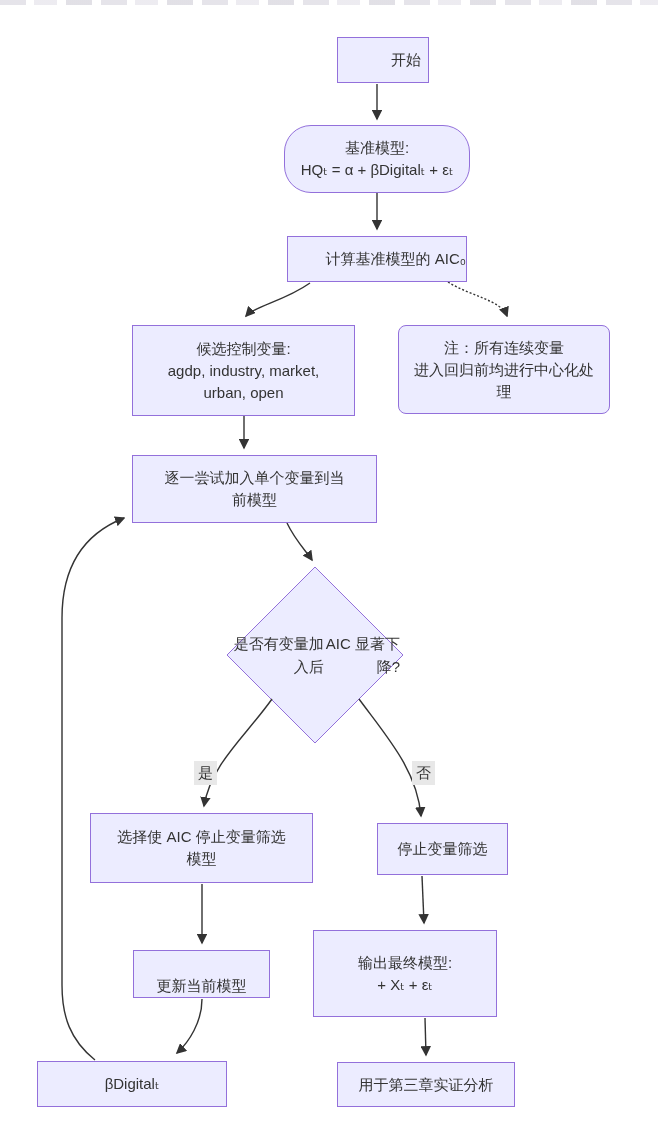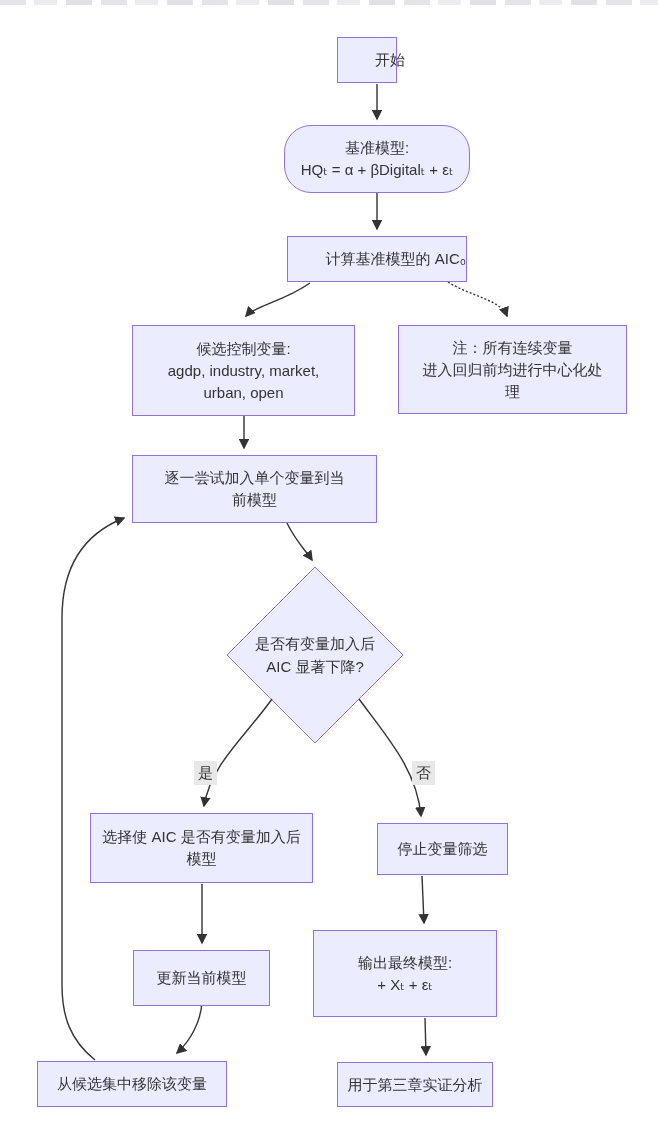--- a/index.html
+++ b/index.html
@@ -42,21 +42,20 @@
     justify-content:center;
     text-align:center;
     font-size:15px;
     line-height:22px;
     color:var(--text);
   }
   .node .line{white-space:nowrap;}
   .decision-text{
     position:absolute;
     display:flex;
-    flex-direction:column;
     align-items:center;
     justify-content:center;
     text-align:right;
     font-size:15px;
     line-height:23px;
     color:var(--text);
   }
   .edge-label{
     position:absolute;
     background:var(--label-bg);
@@ -109,78 +108,78 @@
       <path class="edge-path" d="M202,999 C202,1022 189,1042 177,1053" marker-end="url(#arrow)"></path>
 
       <path class="edge-path" d="M95,1060 C70,1040 62,1016 62,985 L62,618 C62,564 86,533 124,518" marker-end="url(#arrow)"></path>
 
       <path class="edge-path" d="M422,876 L424,923" marker-end="url(#arrow)"></path>
 
       <path class="edge-path" d="M425,1018 L426,1055" marker-end="url(#arrow)"></path>
     </g>
   </svg>
 
-  <div class="node" style="left:337px;top:37px;width:60px;height:46px;padding-left:46px;">
+  <div class="node" style="left:337px;top:37px;width:92px;height:46px;padding-left:46px;">
     <div class="line">开始</div>
   </div>
 
   <div class="node" style="left:284px;top:125px;width:186px;height:68px;border-radius:27px;">
     <div class="line">基准模型:</div>
     <div class="line">HQₜ = α + βDigitalₜ + εₜ</div>
   </div>
 
   <div class="node" style="left:287px;top:236px;width:180px;height:46px;align-items:flex-end;">
     <div class="line">计算基准模型的 AIC₀</div>
   </div>
 
   <div class="node" style="left:132px;top:325px;width:223px;height:91px;">
     <div class="line">候选控制变量:</div>
     <div class="line">agdp, industry, market,</div>
     <div class="line">urban, open</div>
   </div>
 
-  <div class="node" style="left:398px;top:325px;width:229px;height:89px;">
+  <div class="node" style="left:398px;top:325px;width:212px;height:89px;border-radius:8px;">
     <div class="line">注：所有连续变量</div>
     <div class="line">进入回归前均进行中心化处</div>
     <div class="line">理</div>
   </div>
 
   <div class="node" style="left:132px;top:455px;width:245px;height:68px;">
     <div class="line">逐一尝试加入单个变量到当</div>
     <div class="line">前模型</div>
   </div>
 
   <div class="decision-text" style="left:230px;top:618px;width:170px;height:74px;">
     <div class="line">是否有变量加入后</div>
     <div class="line">AIC 显著下降?</div>
   </div>
 
   <div class="edge-label" style="left:194px;top:761px;">是</div>
 
   <div class="edge-label" style="left:412px;top:761px;">否</div>
 
   <div class="node" style="left:90px;top:813px;width:223px;height:70px;">
-    <div class="line">选择使 AIC 是否有变量加入后</div>
+    <div class="line">选择使 AIC 停止变量筛选</div>
     <div class="line">模型</div>
   </div>
 
   <div class="node" style="left:357px;top:823px;width:131px;height:52px;margin-left:20px;">
     <div class="line">停止变量筛选</div>
   </div>
 
-  <div class="node" style="left:133px;top:950px;width:137px;height:56px;">
+  <div class="node" style="left:133px;top:950px;width:137px;height:48px;justify-content:flex-end;">
     <div class="line">更新当前模型</div>
   </div>
 
   <div class="node" style="left:313px;top:930px;width:184px;height:87px;">
     <div class="line">输出最终模型:</div>
     <div class="line">+ Xₜ + εₜ</div>
   </div>
 
   <div class="node" style="left:37px;top:1061px;width:190px;height:46px;">
-    <div class="line">从候选集中移除该变量</div>
+    <div class="line">βDigitalₜ</div>
   </div>
 
-  <div class="node" style="left:337px;top:1062px;width:156px;height:45px;">
+  <div class="node" style="left:337px;top:1062px;width:178px;height:45px;">
     <div class="line">用于第三章实证分析</div>
   </div>
 
 </div>
 
 </body></html>

